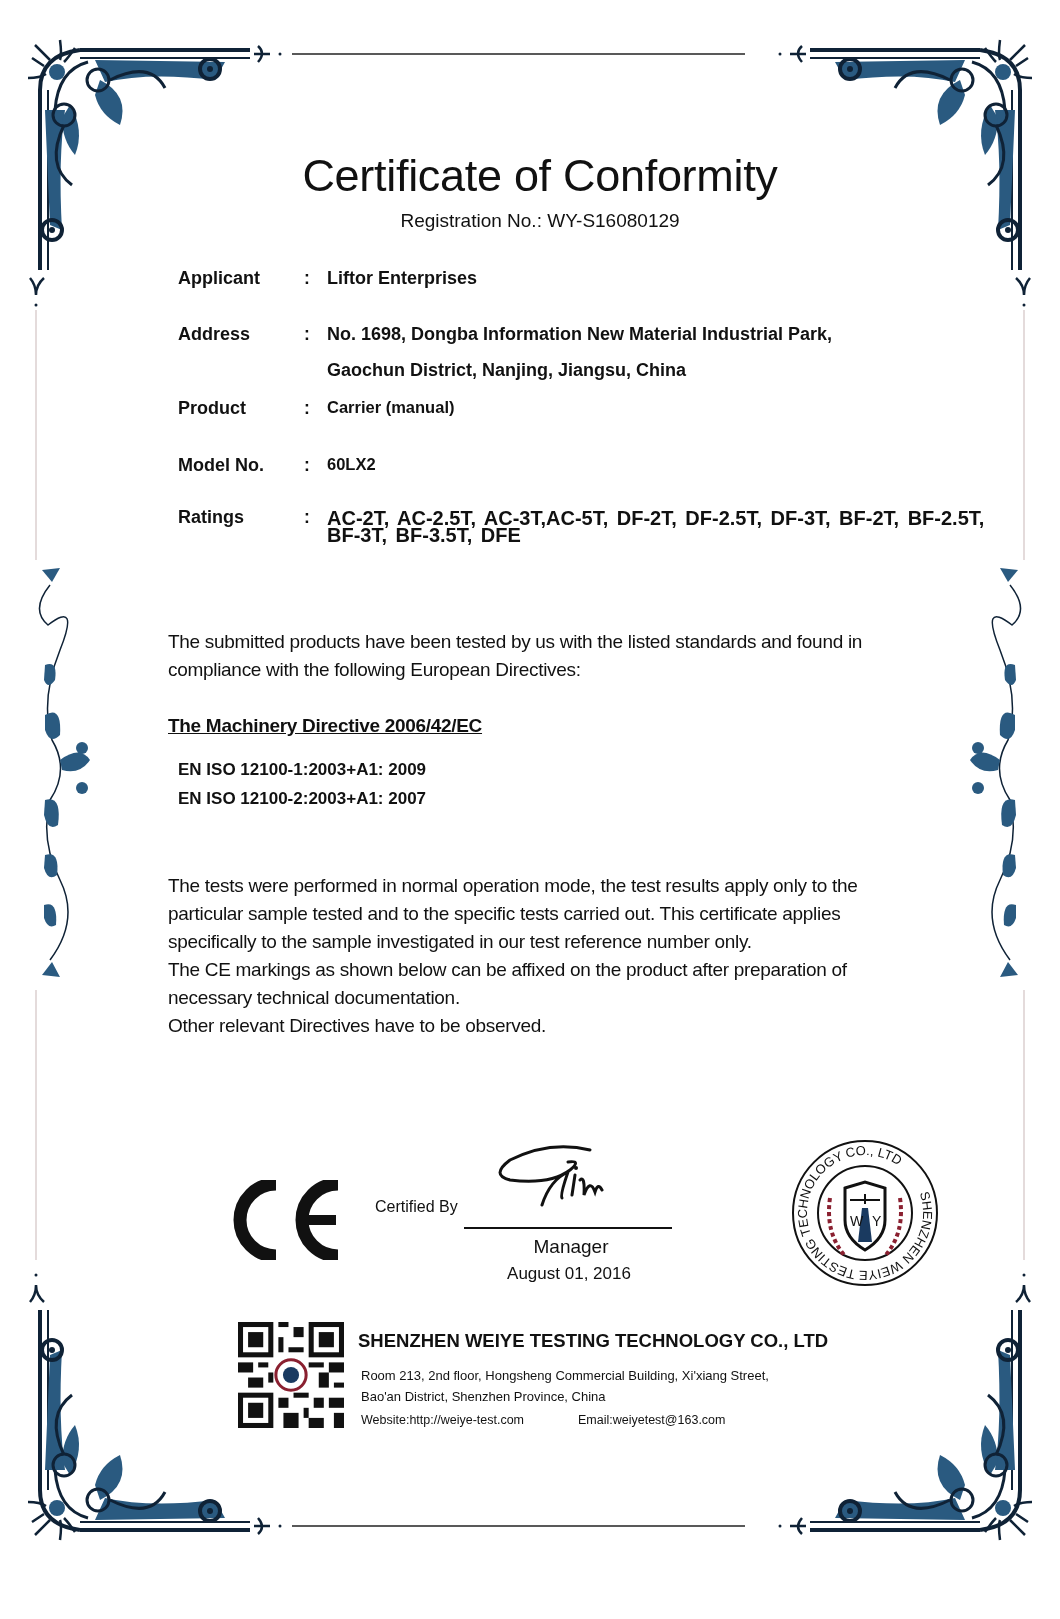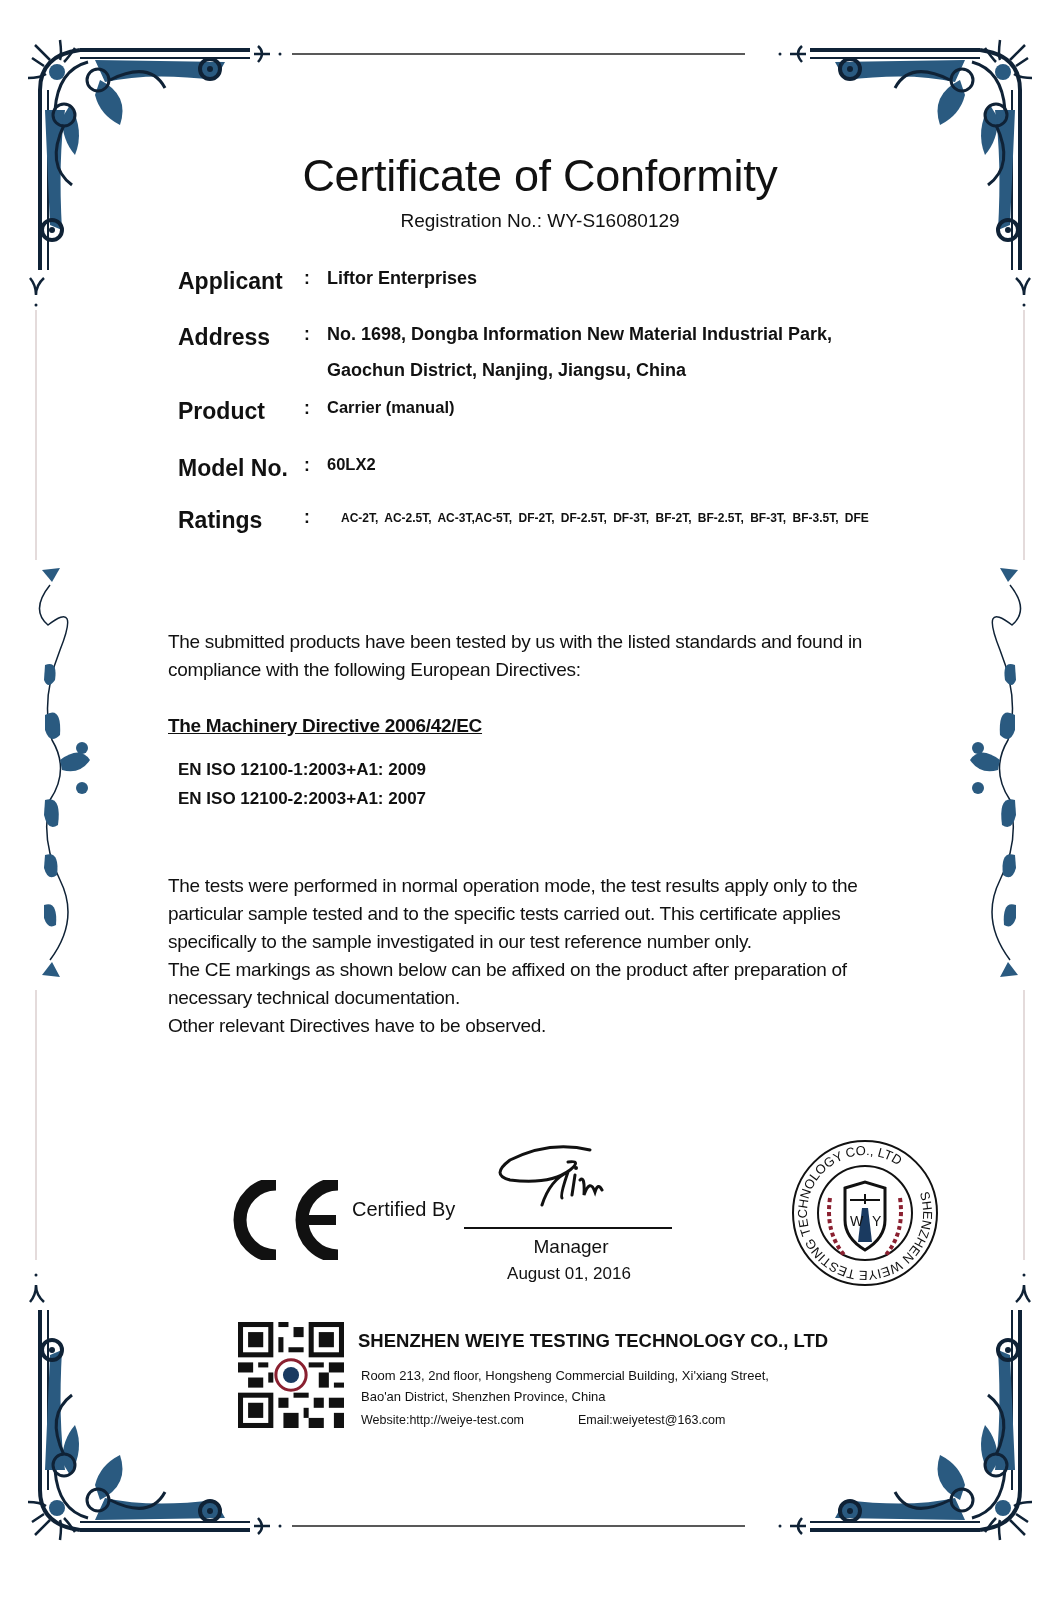--- a/index.html
+++ b/index.html
@@ -4,29 +4,29 @@
   <style>
     html, body { margin: 0; padding: 0; }
     body {
       width: 1060px; height: 1619px; position: relative; overflow: hidden;
       background: #ffffff;
       font-family: "Liberation Sans", sans-serif; color: #111;
     }
     .abs { position: absolute; }
     .title { left: 0; width: 1080px; top: 150px; text-align: center; font-size: 45px; color: #111; letter-spacing: -0.3px; }
     .regno { left: 0; width: 1080px; top: 210px; text-align: center; font-size: 19px; }
-    .field-label { left: 178px; font-weight: bold; font-size: 23px; }
+    .field-label { left: 178px; font-weight: bold; font-size: 18px; }
     .colon { left: 304px; font-weight: bold; font-size: 17.5px; }
     .field-value { left: 327px; font-weight: bold; font-size: 18px; }
-    .ratings { left: 341px; top: 510px; width: 670px; font-weight: bold; font-size: 12px; line-height: 17px; word-spacing: 3px; }
+    .ratings { left: 327px; top: 510px; width: 670px; font-weight: bold; font-size: 20px; line-height: 17px; word-spacing: 3px; }
     .para { left: 168px; width: 740px; font-size: 19px; line-height: 28px; letter-spacing: -0.3px; }
     .directive { left: 168px; top: 715px; font-size: 19px; font-weight: bold; letter-spacing: -0.3px; text-decoration: underline; }
     .std { left: 178px; font-size: 17px; font-weight: bold; }
     .ce { left: 228px; top: 1180px; }
-    .certby { left: 352px; top: 1198px; font-size: 20px; }
+    .certby { left: 375px; top: 1198px; font-size: 16px; }
     .sigline { left: 464px; top: 1227px; width: 208px; height: 2px; background: #111; }
     .manager { left: 467px; width: 208px; top: 1236px; text-align: center; font-size: 19px; }
     .date { left: 444px; width: 250px; top: 1264px; text-align: center; font-size: 17px; }
     .company { left: 358px; top: 1330px; font-size: 18.5px; font-weight: bold; }
     .caddr { left: 361px; font-size: 13px; }
     .cweb { left: 361px; top: 1413px; font-size: 12.5px; }
   </style>
 </head>
 <body>
 

